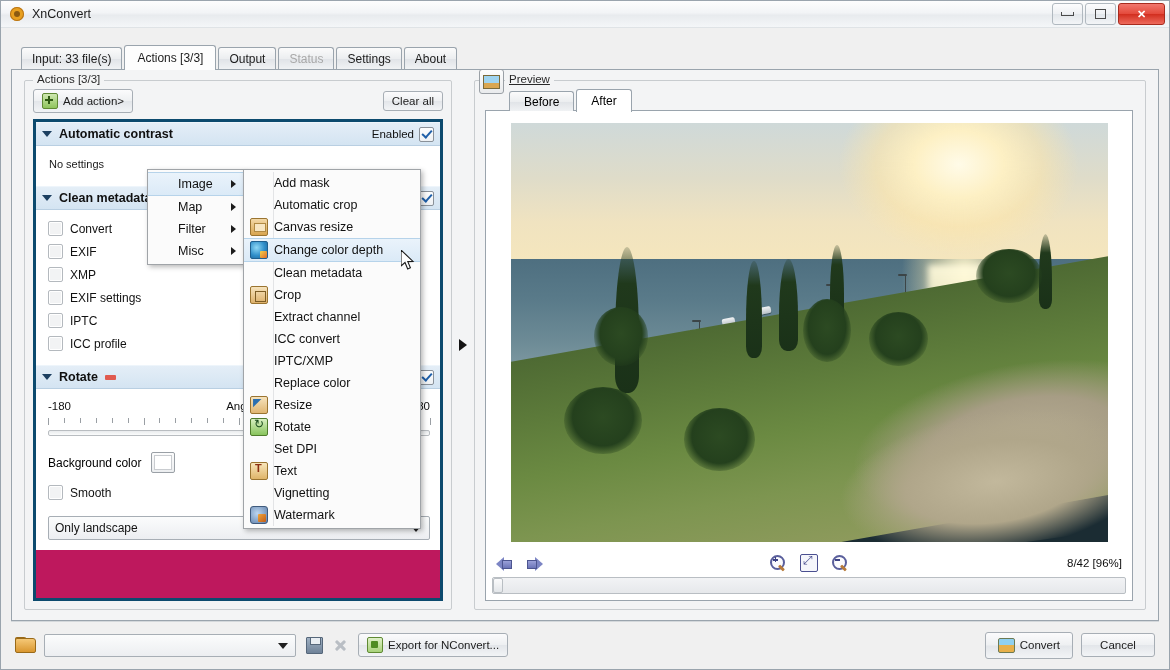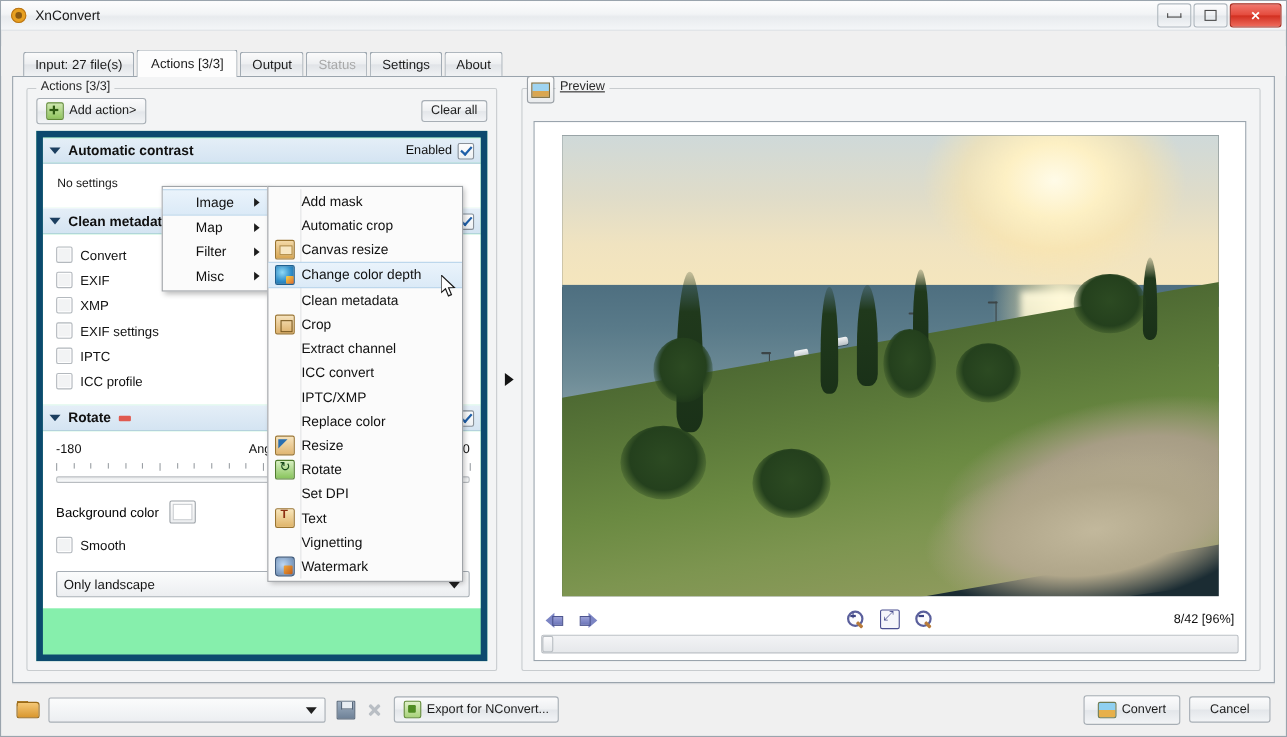--- a/index.html
+++ b/index.html
@@ -161,22 +161,22 @@
     border: 1px solid #5f8a33; border-radius: 2px;
   }
   .ico-plus::before, .ico-plus::after {
     content:""; position:absolute; background:#2e5a12;
   }
   .ico-plus::before { left:5px; top:2px; width:2px; height:8px; }
   .ico-plus::after  { left:2px; top:5px; width:8px; height:2px; }
 
   #actions-list {
     position: absolute; left: 0; right: 0; top: 30px; bottom: 0;
-    border: 6px solid #0c4a6e;
-    background: #86efac;
+    border: 3px solid #0c4a6e;
+    background: #be185d;
     overflow: hidden;
   }
   .action-header {
     display: flex; align-items: center;
     height: 22px;
     background: linear-gradient(to bottom, #e4eef7 0%, #d4e4f2 100%);
     border-bottom: 1px solid #b9cfe2;
     border-top: 1px solid #eef5fb;
     padding: 0 6px;
     gap: 7px;
@@ -645,21 +645,21 @@
           <span class="mini-glyph-min"></span>
         </div>
       <div class="win-btn">
           <span class="mini-glyph-max"></span>
         </div>
       <div class="win-btn close">✕</div>
     </div>
   </div>
 
   <div id="tabstrip">
-    <div class="tab">Input: 27 file(s)</div>
+    <div class="tab">Input: 33 file(s)</div>
     <div class="tab active">Actions [3/3]</div>
     <div class="tab">Output</div>
     <div class="tab disabled">Status</div>
     <div class="tab">Settings</div>
     <div class="tab">About</div>
   </div>
 
   <div id="content">
 
     <div id="left-pane">
@@ -794,20 +794,24 @@
       <span class="arrow"></span>
     </div>
 
     <div id="right-pane">
       <div class="groupbox" style="position:relative;">
         <span class="legend" style="left:30px;text-decoration:underline;">Preview</span>
         <div id="preview-icon" style="left:4px; top:-12px; position:absolute;">
           <span class="pic"></span>
         </div>
         <div id="preview-inner">
+          <div id="prev-tabs">
+            <div class="ptab">Before</div>
+            <div class="ptab active">After</div>
+          </div>
           <div id="prev-body">
             <div id="image-area">
               <div id="photo">
                 <div id="sky"></div>
                 <div id="sea"></div>
                 <div id="sunglint"></div>
                 <div class="pier" style="left:3%; top:63.5%; width:14%; height:1.6%; transform:rotate(-7deg);"></div>
                 <div class="pier" style="left:20%; top:57.5%; width:13%; height:1.4%; transform:rotate(-4deg);"></div>
                 <div class="pier" style="left:60%; top:46%; width:11%; height:1.2%; transform:rotate(-4deg);"></div>
                 <div id="seawall"></div>

